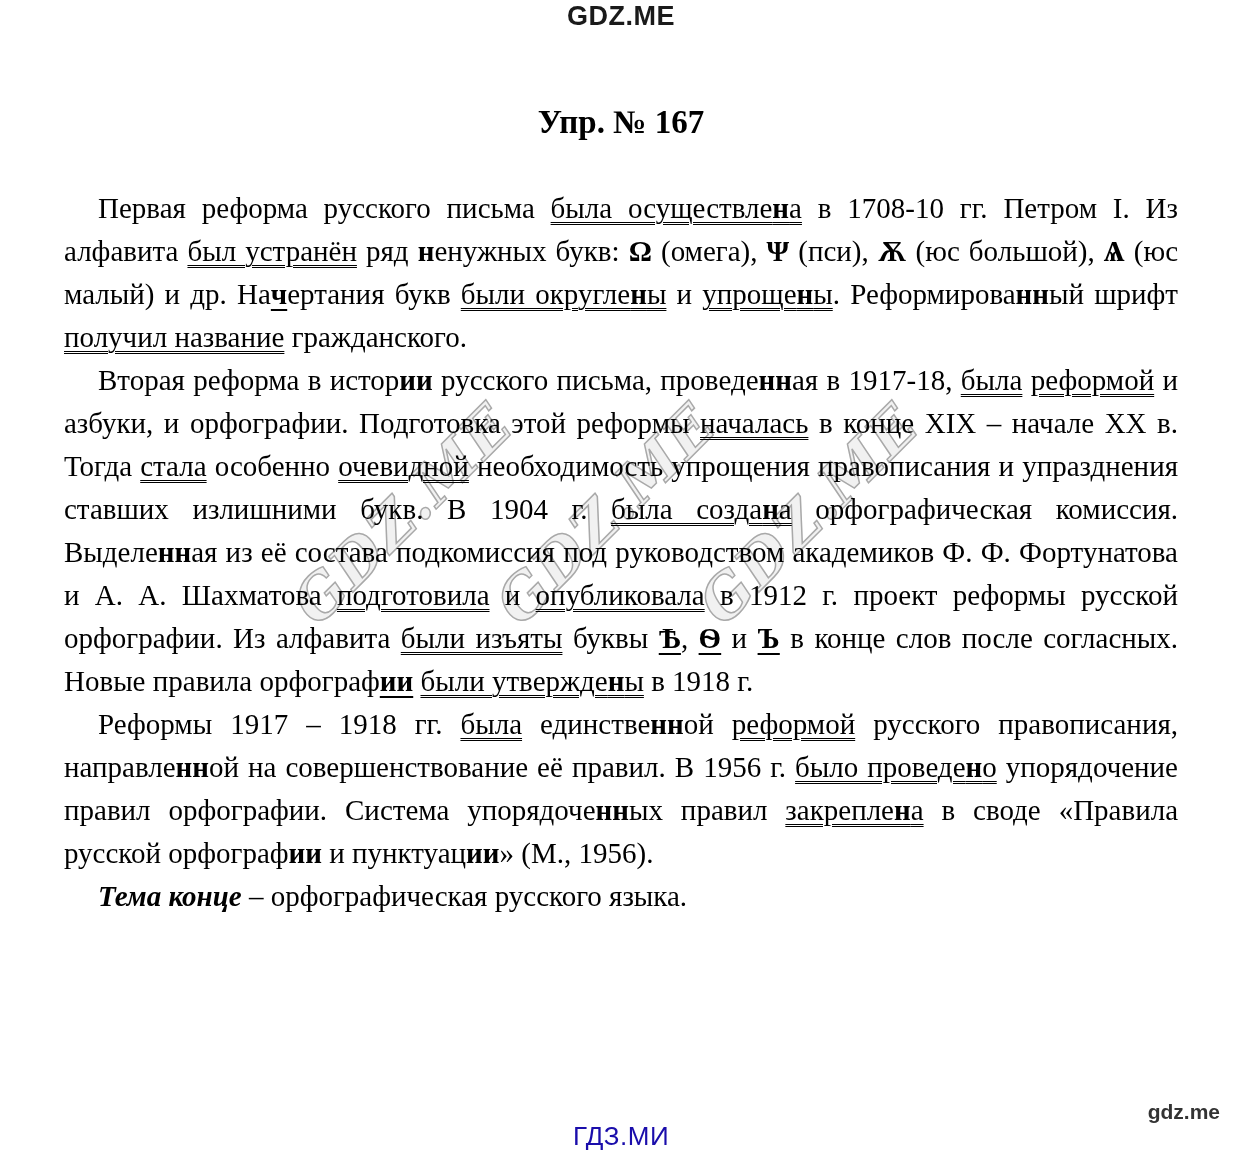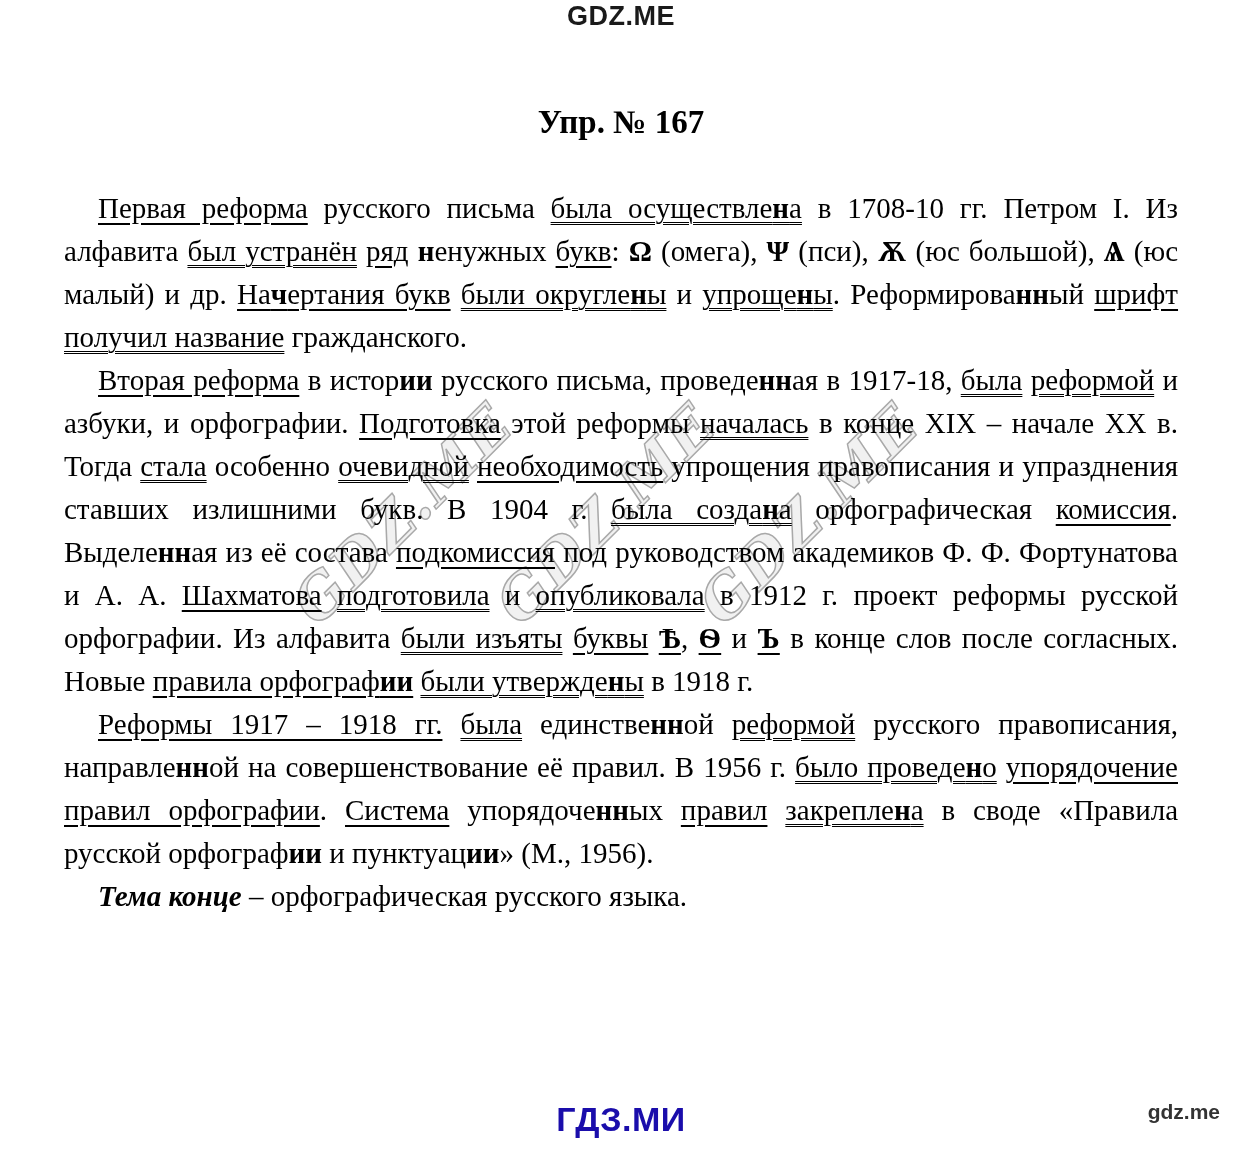--- a/index.html
+++ b/index.html
@@ -27,21 +27,21 @@
     position: relative;
     z-index: 1;
     margin: 46px 64px 0 64px;
     font-size: 29px;
     line-height: 43px;
     text-align: justify;
   }
   .text-block p { text-indent: 34px; }
 
   
-  .u   { text-decoration: underline; text-decoration-thickness: 2px; text-underline-offset: 5px; }
+  .u   { text-decoration-thickness: 2px; text-underline-offset: 5px; }
   .uu  { text-decoration: underline double; text-decoration-thickness: 1px; text-underline-offset: 4px; }
   .b   { font-weight: bold; }
   .bu  { font-weight: bold; text-decoration: underline; text-decoration-thickness: 2px; text-underline-offset: 5px; }
   .buu { font-weight: bold; text-decoration: underline double; text-decoration-thickness: 1px; text-underline-offset: 4px; }
   .bi  { font-weight: bold; font-style: italic; }
 
   
   .watermark {
     position: absolute;
     z-index: 0;
@@ -57,24 +57,24 @@
     user-select: none;
   }
   .wm1 { left: 262px; top: 480px; }
   .wm2 { left: 465px; top: 480px; }
   .wm3 { left: 668px; top: 480px; }
 
   .footer-logo {
     position: absolute;
     left: 50%;
     transform: translateX(-50%);
-    bottom: 17px;
+    bottom: 4px;
     font-family: "Liberation Sans", "DejaVu Sans", sans-serif;
-    font-weight: bold;
-    font-size: 34px;
+    font-weight: normal;
+    font-size: 26px;
     color: #1a0dab;
     letter-spacing: 0.5px;
     text-decoration: none;
     cursor: pointer;
   }
 
   .corner-mark {
     position: absolute;
     right: 22px;
     bottom: 32px;

